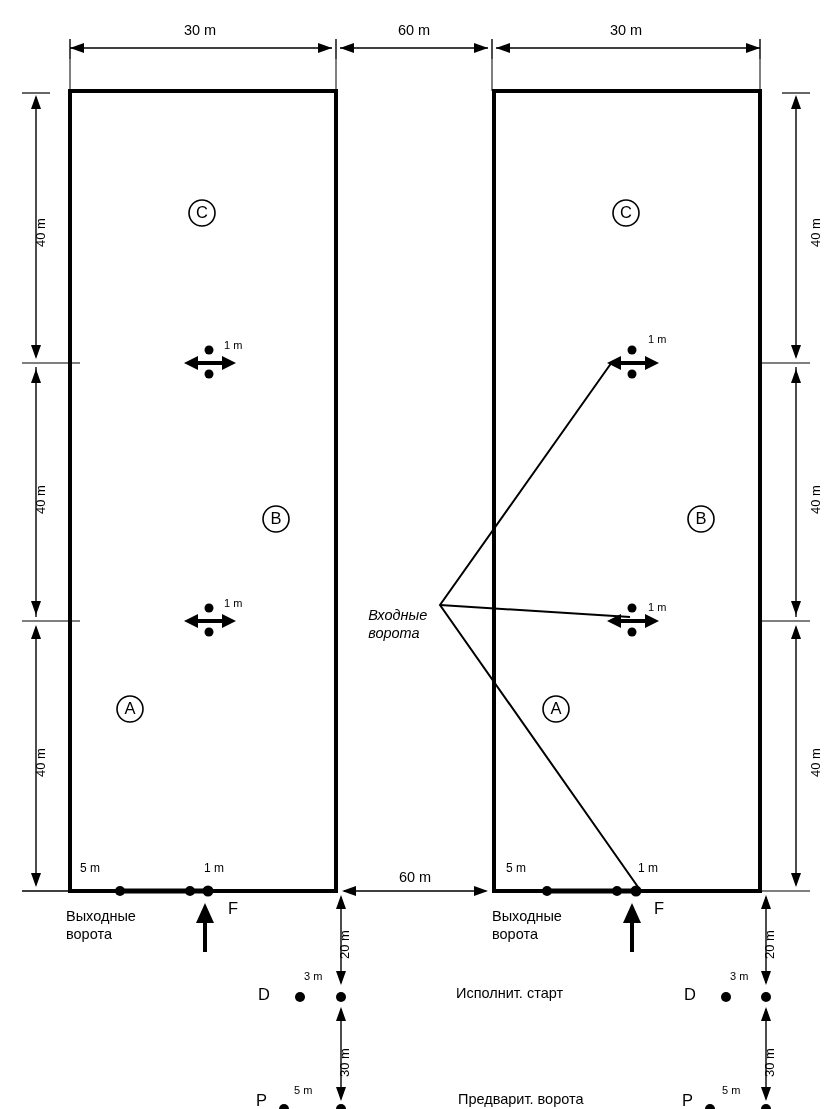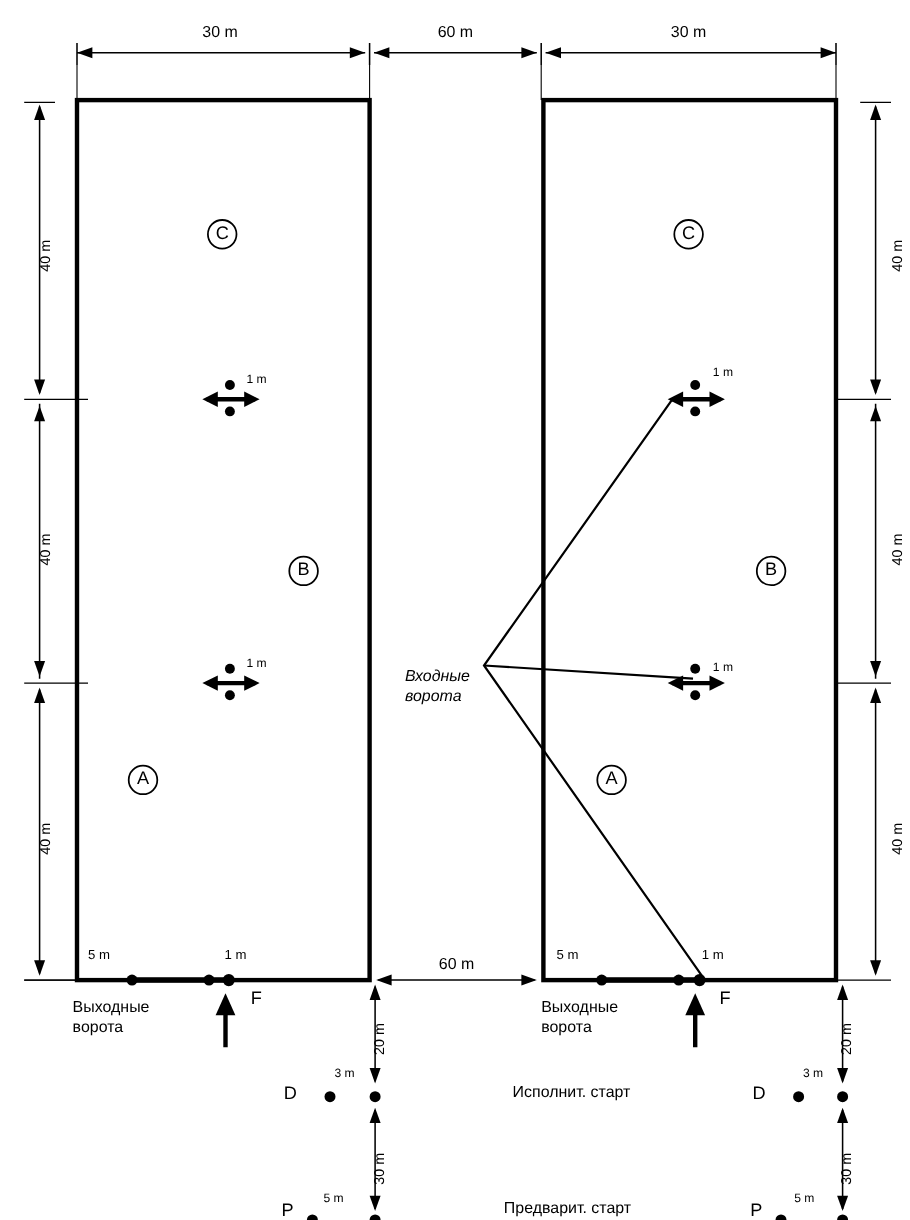--- a/index.html
+++ b/index.html
@@ -254,16 +254,16 @@
   <div class="lbl f16" style="left:258px; top:968px;">D</div>
   <div class="lbl f11" style="left:304px; top:953px;">3 m</div>
   <div class="lbl f16" style="left:684px; top:968px;">D</div>
   <div class="lbl f11" style="left:730px; top:953px;">3 m</div>
 
   <div class="lbl f16" style="left:256px; top:1074px;">P</div>
   <div class="lbl f11" style="left:294px; top:1067px;">5 m</div>
   <div class="lbl f16" style="left:682px; top:1074px;">P</div>
   <div class="lbl f11" style="left:722px; top:1067px;">5 m</div>
 
-  <div class="lbl f14" style="left:466px; top:968px;">Исполнит. старт</div>
-  <div class="lbl f14" style="left:458px; top:1074px;">Предварит. старт</div>
+  <div class="lbl f14" style="left:456px; top:968px;">Исполнит. старт</div>
+  <div class="lbl f14" style="left:458px; top:1074px;">Предварит. ворота</div>
 
 </div>
 
 </body></html>

